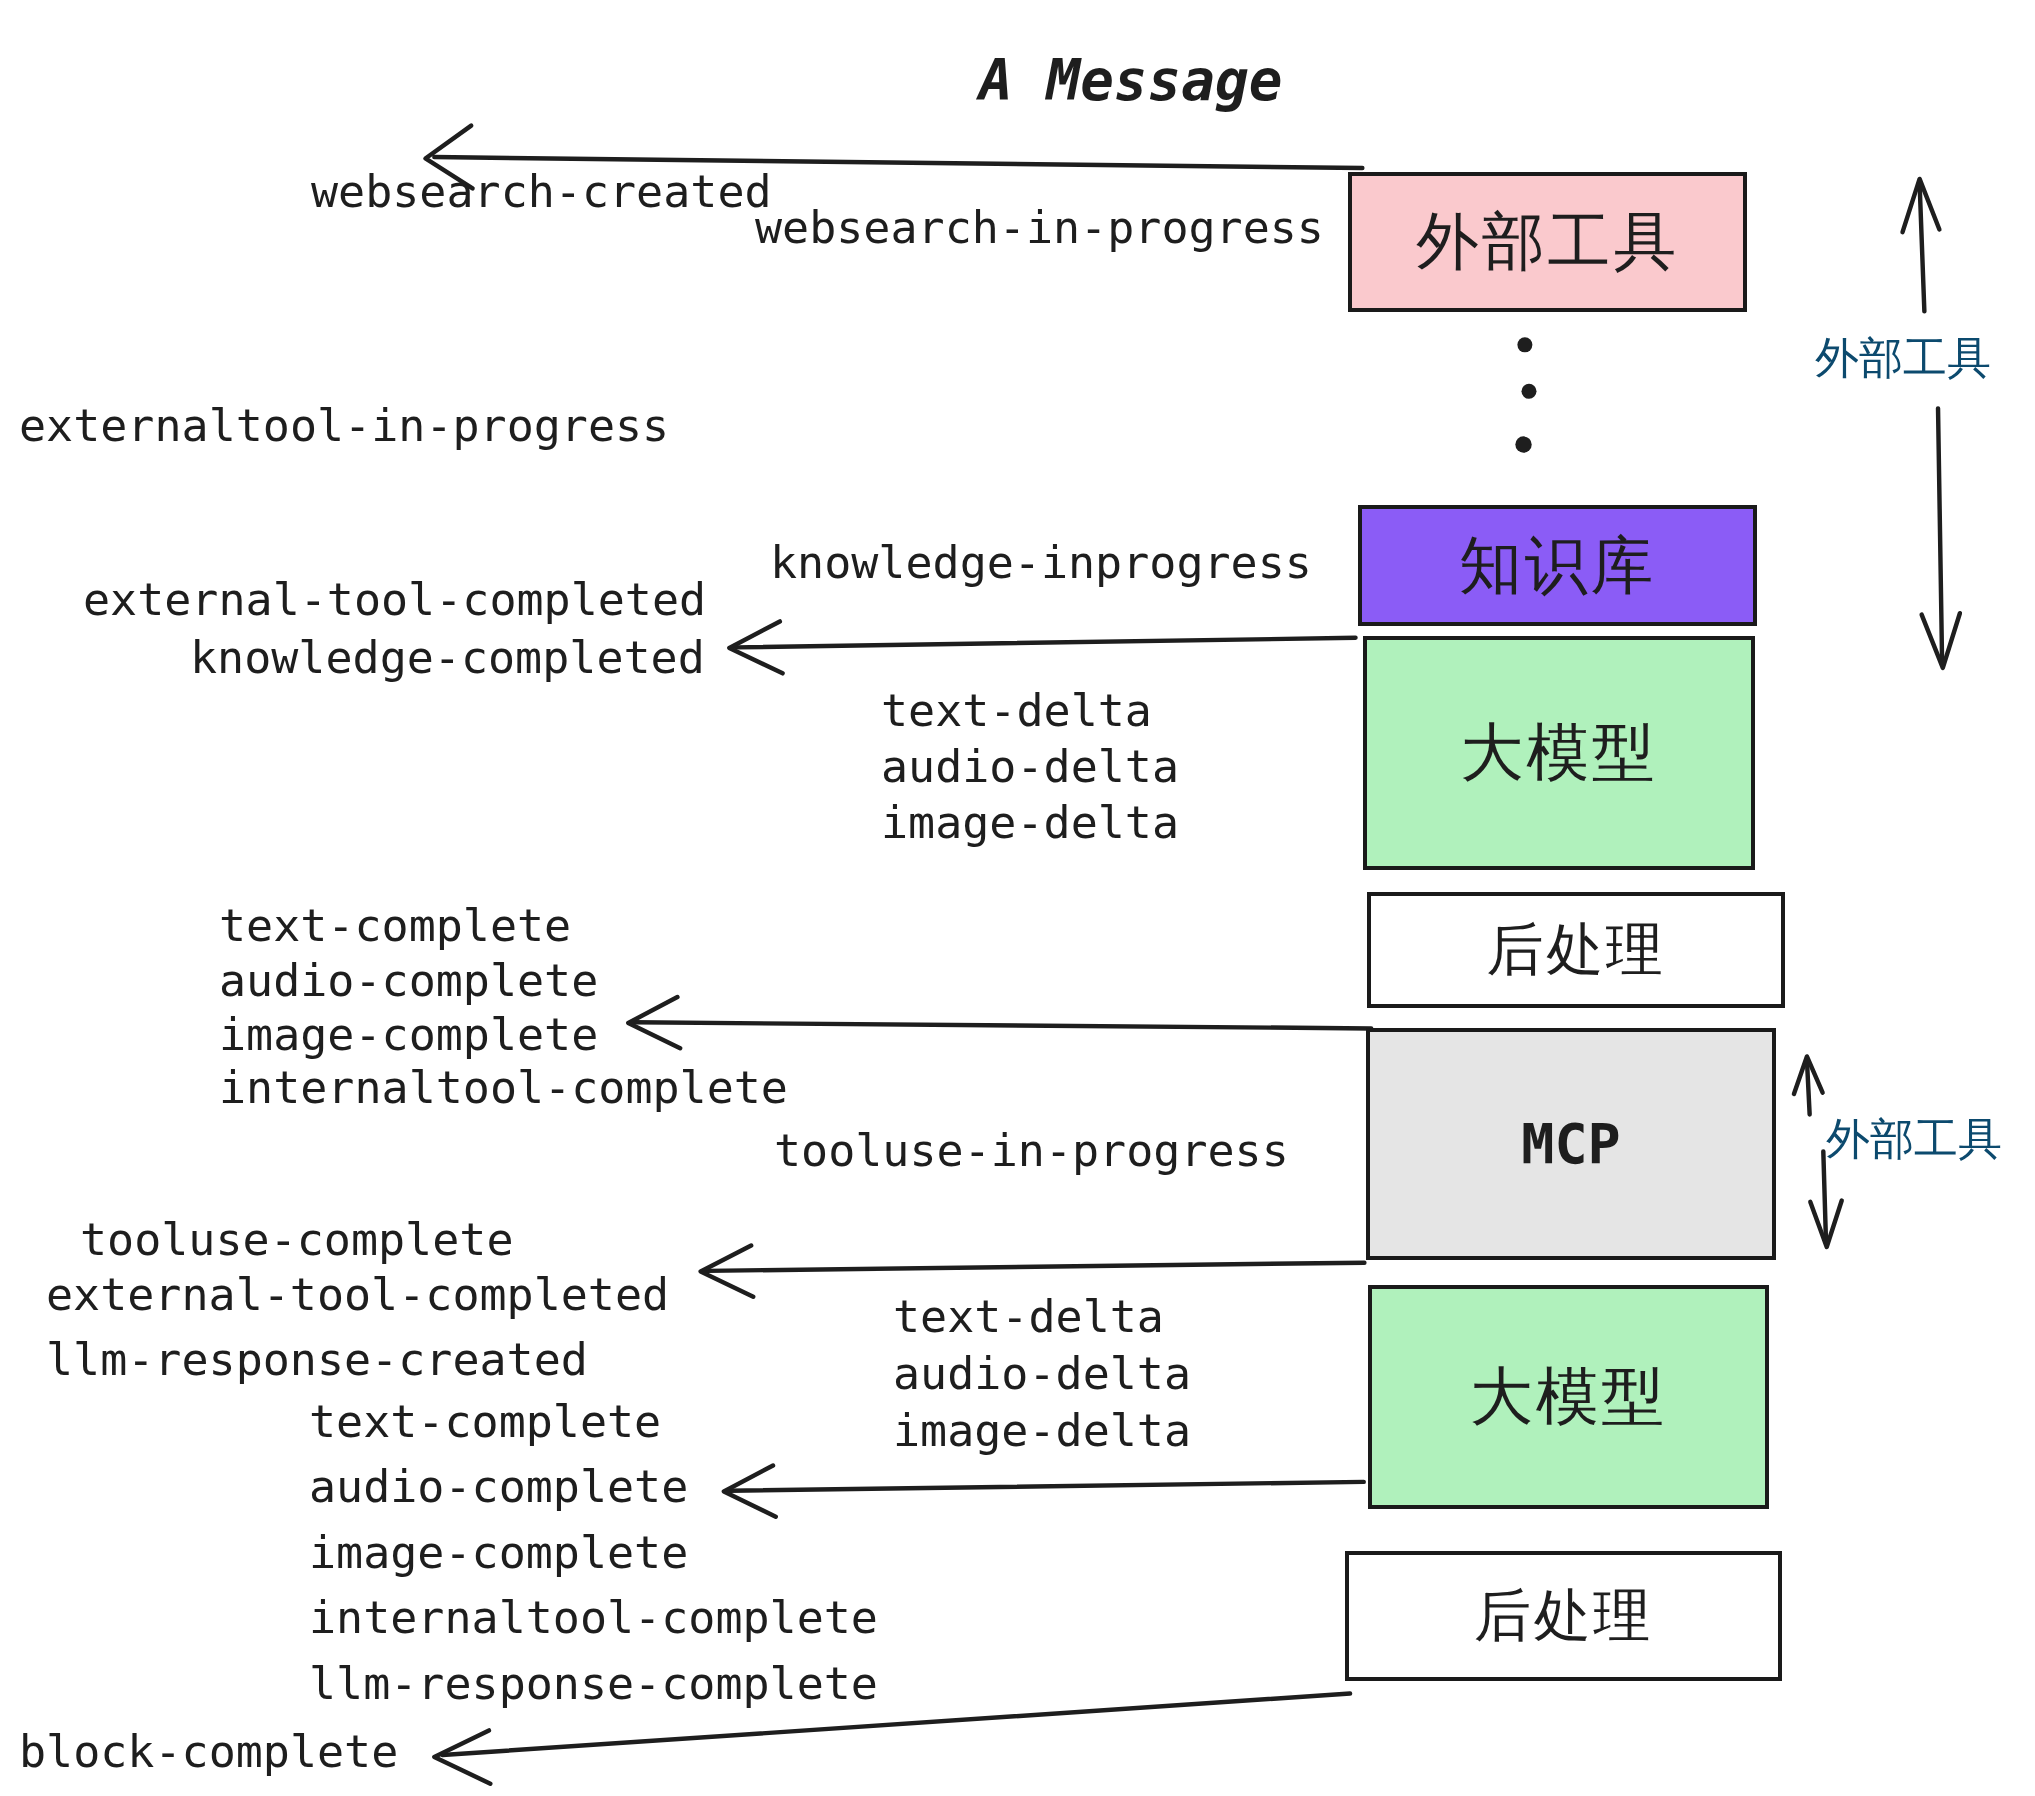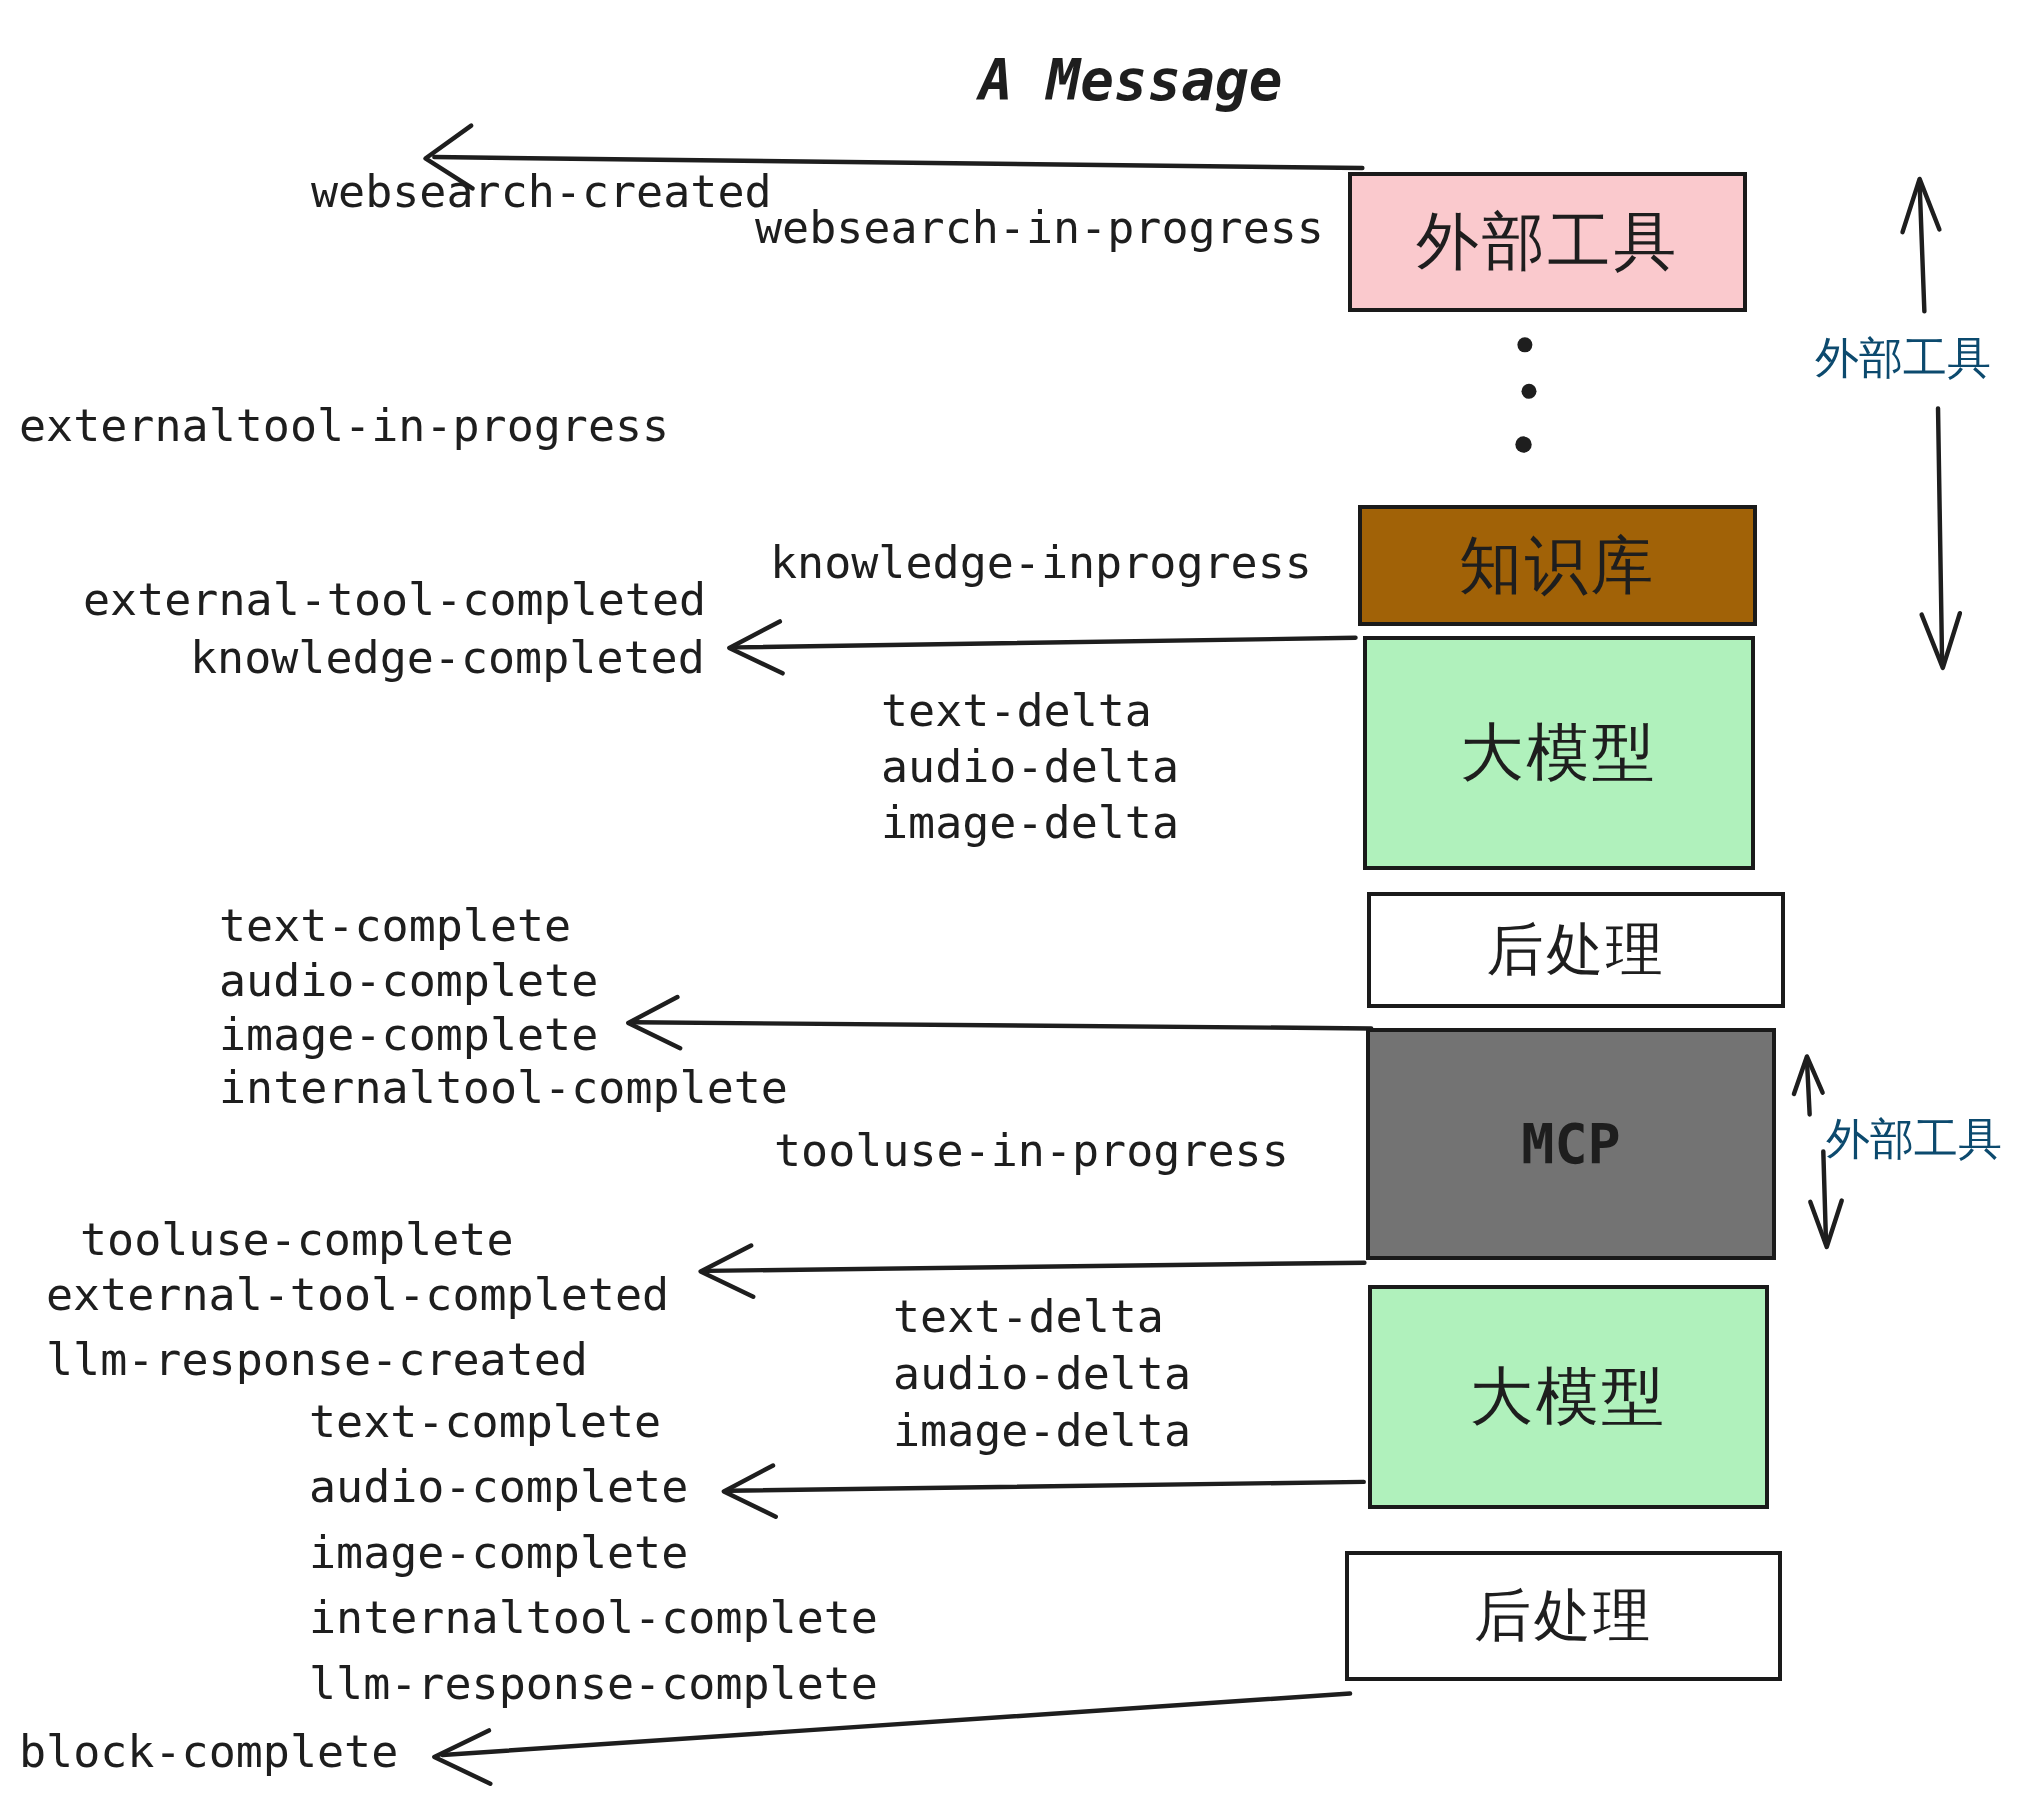--- a/index.html
+++ b/index.html
@@ -159,33 +159,33 @@
   <div class="ev" style="left:309px;top:1464px;">audio-complete</div>
   <div class="ev" style="left:309px;top:1530px;">image-complete</div>
   <div class="ev" style="left:309px;top:1595px;">internaltool-complete</div>
   <div class="ev" style="left:309px;top:1661px;text-align:center;">llm-response-complete</div>
   <div class="ev" style="left:19px;top:1729px;">block-complete</div>
 
   <div class="box" style="left:1348px;top:172px;width:399px;height:140px;background:#fac9cd;">
     <span class="cn">外部工具</span>
   </div>
 
-  <div class="box" style="left:1358px;top:505px;width:399px;height:121px;background:#a16207;">
+  <div class="box" style="left:1358px;top:505px;width:399px;height:121px;background:#8b5cf6;">
     <span class="cn">知识库</span>
   </div>
 
   <div class="box" style="left:1363px;top:636px;width:392px;height:234px;background:#b0f1bc;">
     <span class="cn">大模型</span>
   </div>
 
   <div class="box" style="left:1367px;top:892px;width:418px;height:116px;background:#ffffff;">
     <span class="cn" style="font-size:57px;">后处理</span>
   </div>
 
-  <div class="box" style="left:1366px;top:1028px;width:410px;height:232px;background:#737373;">
+  <div class="box" style="left:1366px;top:1028px;width:410px;height:232px;background:#e5e5e5;">
     <span class="latin">MCP</span>
   </div>
 
   <div class="box" style="left:1368px;top:1285px;width:401px;height:224px;background:#b0f1bc;">
     <span class="cn">大模型</span>
   </div>
 
   <div class="box" style="left:1345px;top:1551px;width:437px;height:130px;background:#ffffff;">
     <span class="cn" style="font-size:57px;">后处理</span>
   </div>

